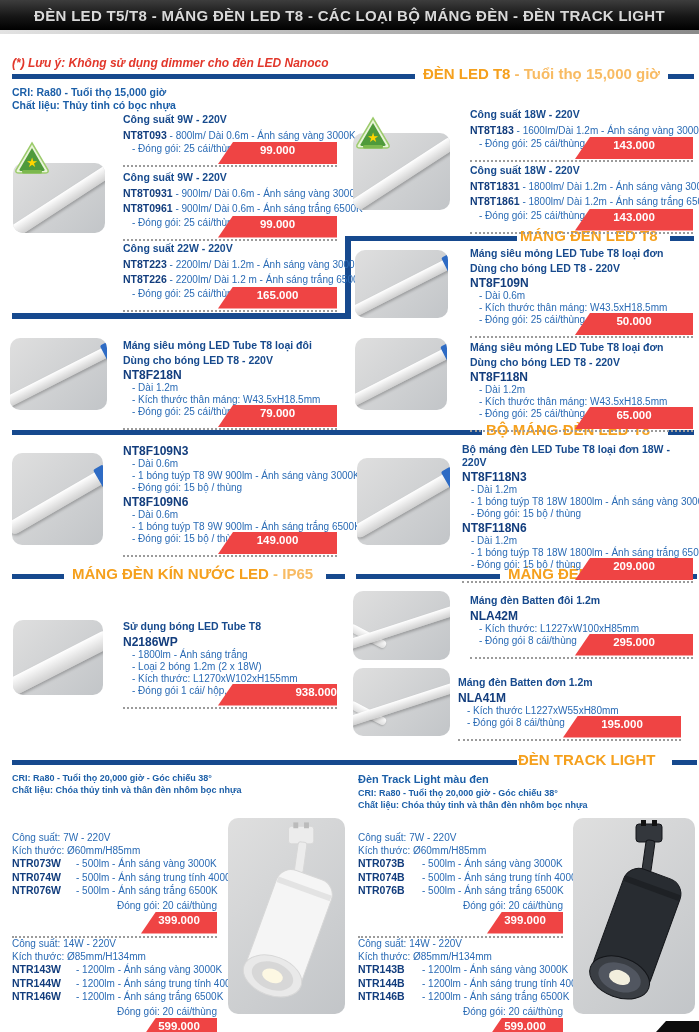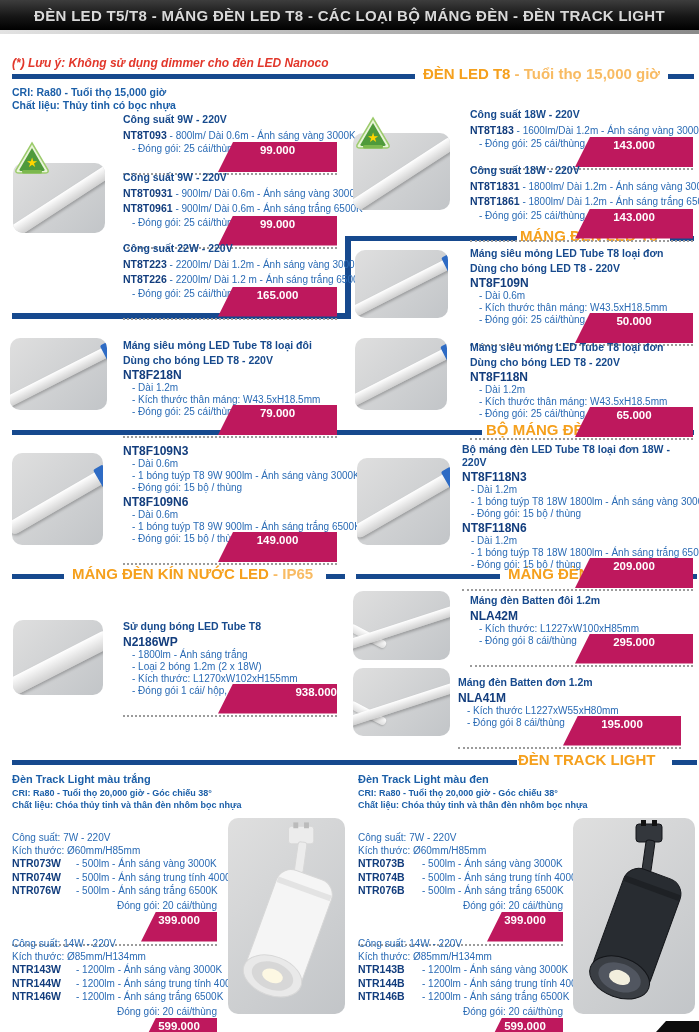--- a/index.html
+++ b/index.html
@@ -22,21 +22,21 @@
 
   .info{position:absolute;left:12px;top:86px;color:#1c5fa8;font-weight:bold;font-size:10.5px;line-height:13px;}
 
   .pblock{position:absolute;border-bottom:2px dotted #9b9b9b;padding-bottom:1px;}
   .ph{font-size:10.5px;font-weight:bold;color:#174a8d;line-height:12.5px;margin-bottom:2px;}
   .pc{font-size:10px;color:#2a6bb5;line-height:14.5px;white-space:nowrap;}
   .pc .code{font-weight:bold;color:#123d7d;font-size:10.5px;}
   .pb{font-size:10px;color:#2a6bb5;line-height:12px;padding-left:9px;white-space:nowrap;}
   .psub{font-size:12px;font-weight:bold;color:#123d7d;line-height:14px;margin-top:1px;}
   .pricebar{display:flex;justify-content:flex-end;}
-  .ribbon{margin-top:-13px;background:#be185d;color:#fff;font-weight:bold;font-size:11.5px;height:30px;
+  .ribbon{margin-top:-13px;background:#ef4444;color:#fff;font-weight:bold;font-size:11.5px;height:22px;
     line-height:17px;text-align:center;clip-path:polygon(15px 0,100% 0,100% 100%,0 100%);position:relative;}
 
   .tblock{position:absolute;border-bottom:2px dotted #9b9b9b;padding-bottom:2px;}
   .tp{font-size:10px;color:#2a6bb5;line-height:12.5px;}
   .tc{font-size:10px;color:#2a6bb5;line-height:13.5px;white-space:nowrap;}
   .tc .code{display:inline-block;min-width:64px;font-weight:bold;color:#123d7d;font-size:10.5px;}
   .tpack{display:flex;justify-content:space-between;align-items:flex-end;margin-top:1px;flex-direction:column;}
   .tpack .packtxt{font-size:10px;color:#2a6bb5;line-height:13px;}
   .tpack .ribbon{margin-top:0;}
 
@@ -95,21 +95,20 @@
   </div>
   <div class="navy" style="left:356px;top:574px;width:144px;height:5px;"></div>
   <div class="navy" style="left:676px;top:574px;width:21px;height:5px;"></div>
   <div class="sec-title" style="left:508px;top:565px;">MÁNG ĐÈN BATTEN</div>
 
   <div class="navy" style="left:12px;top:760px;width:505px;height:5px;"></div>
   <div class="navy" style="left:672px;top:760px;width:25px;height:5px;"></div>
   <div class="sec-title" style="left:518px;top:751px;">ĐÈN TRACK LIGHT</div>
 
   <div class="tintro" style="left:12px;top:772px;">
-    <div class="tintro-title">Đèn Track Light màu trắng</div>
     <div class="tintro-line">CRI: Ra80 - Tuổi thọ 20,000 giờ - Góc chiếu 38°</div>
     <div class="tintro-line">Chất liệu: Chóa thủy tinh và thân đèn nhôm bọc nhựa</div>
   </div>
   <div class="tintro" style="left:358px;top:772px;">
     <div class="tintro-title">Đèn Track Light màu đen</div>
     <div class="tintro-line">CRI: Ra80 - Tuổi thọ 20,000 giờ - Góc chiếu 38°</div>
     <div class="tintro-line">Chất liệu: Chóa thủy tinh và thân đèn nhôm bọc nhựa</div>
   </div>
 
   <div id="blocks">

